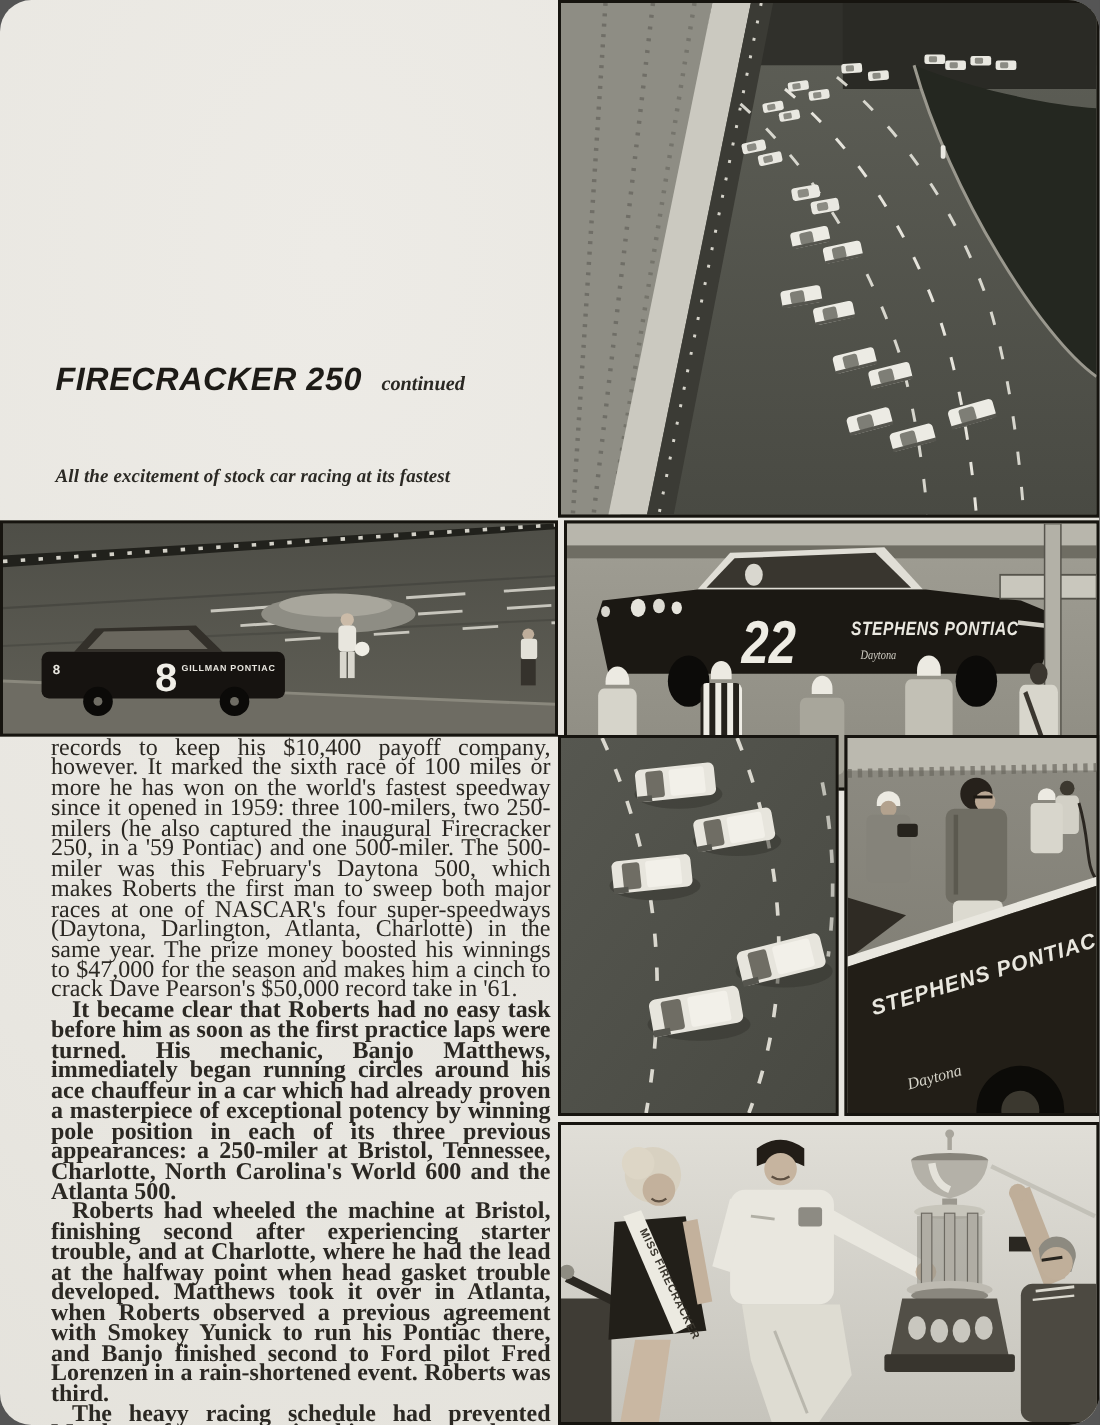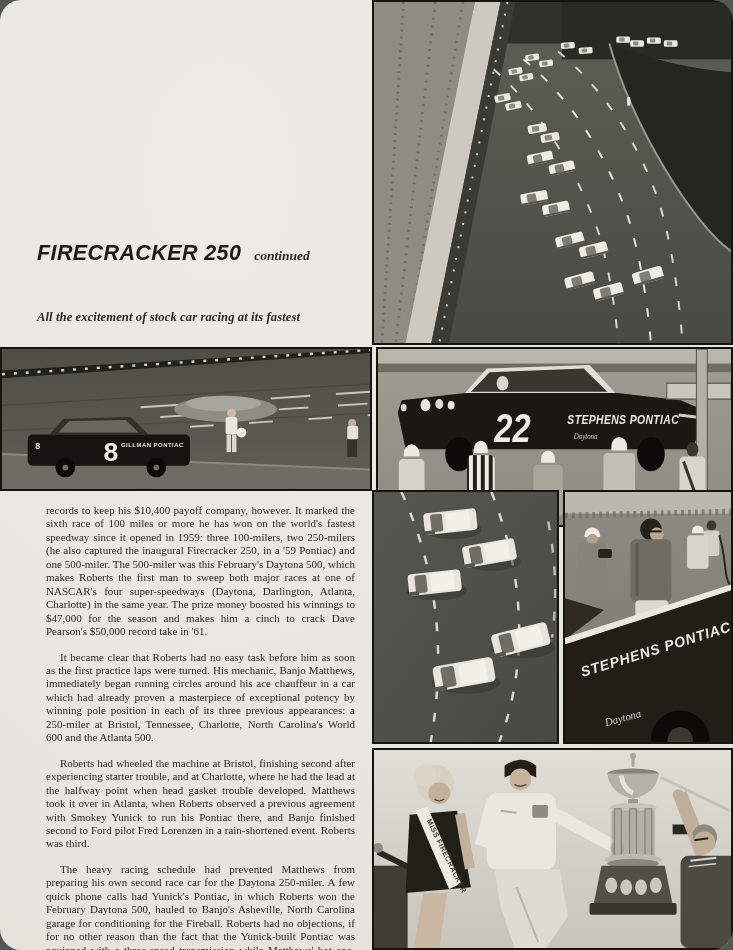--- a/index.html
+++ b/index.html
@@ -22,24 +22,24 @@
   }
   
   .caption{position:absolute;left:37px;top:274px;width:330px;margin-top:36px;}
   .caption .cap-line{
     font-style:italic;font-weight:bold;font-size:12.6px;line-height:15.4px;
     color:#2b2924;letter-spacing:.1px;
   }
   
   .bodytext{position:absolute;left:34px;top:492px;width:333px;}
   .bodytext p{
-    margin:12px;font-size:11px;line-height:13.45px;text-align:justify;
+    margin:0;font-size:16px;line-height:13.45px;text-align:justify;
     color:#2b2823;
   }
-  .bodytext p.indent{text-indent:14px;}
+  .bodytext p.indent{text-indent:14px;font-weight:bold;}
   
   #photo-panorama{left:372px;top:0;width:361px;height:345px;border-width:2px;}
   #photo-car8{left:0;top:347px;width:372px;height:144px;}
   #photo-car22{left:376px;top:347px;width:357px;height:180px;}
   #photo-pack{left:372px;top:490px;width:187px;height:254px;}
   #photo-exit{left:563px;top:490px;width:170px;height:254px;}
   #photo-trophy{left:372px;top:748px;width:361px;height:202px;}
 </style>
 </head>
 <body>

